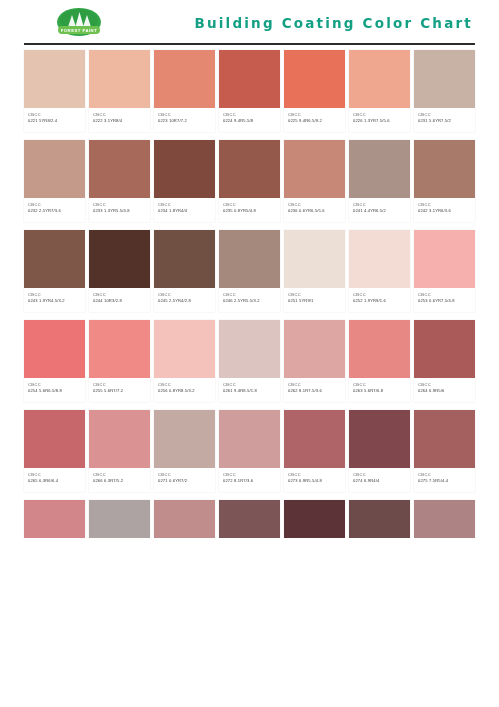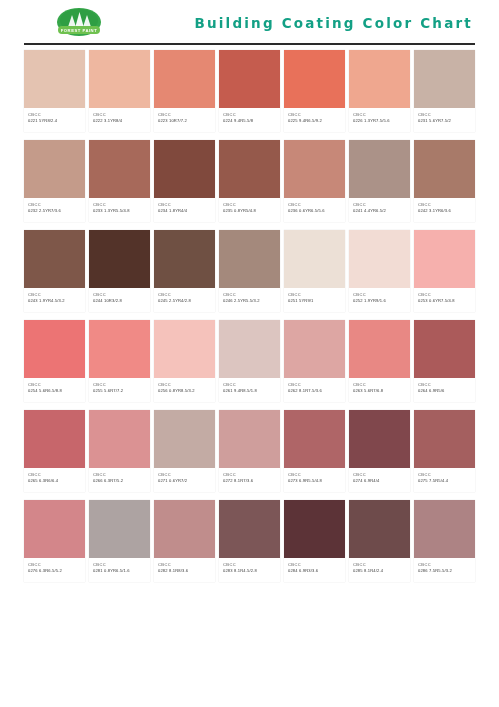--- a/index.html
+++ b/index.html
@@ -5,21 +5,21 @@
   * { box-sizing: border-box; margin: 0; padding: 0; }
   html, body {
     width: 499px;
     height: 707px;
     background: #ffffff;
     font-family: "Liberation Sans", sans-serif;
   }
   #page {
     position: relative;
     width: 499px;
-    height: 707px;
+    height: 538px;
     background: #ffffff;
     overflow: hidden;
   }
 
   
   .header {
     position: relative;
     height: 46px;
     padding: 0 24px;
     display: flex;

